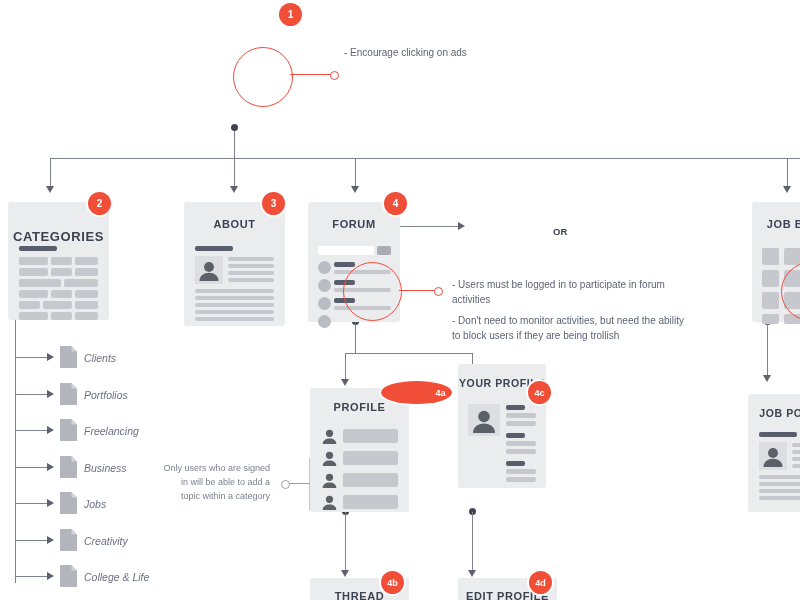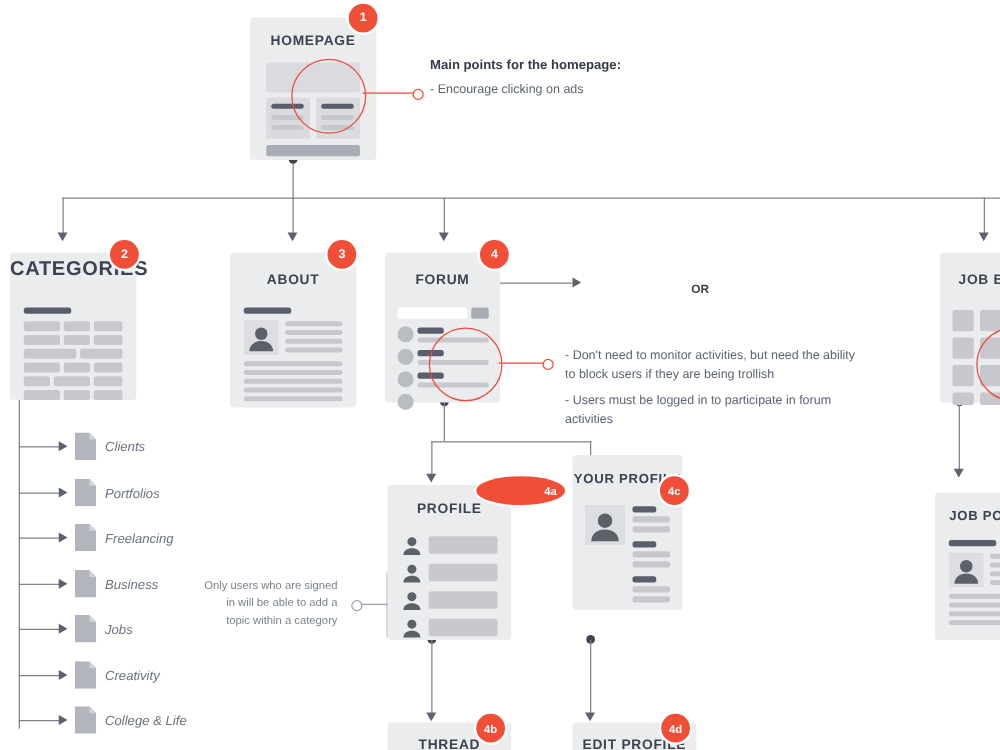--- a/index.html
+++ b/index.html
@@ -105,45 +105,31 @@
   <div class="arw" style="left:341px;top:570px;"></div>
 
   <div class="dot" style="left:469px;top:508px;"></div>
   <div class="ln v" style="left:472px;top:512px;height:60px;"></div>
   <div class="arw" style="left:468px;top:570px;"></div>
 
   <div class="dot" style="left:764px;top:318px;"></div>
   <div class="ln v" style="left:767px;top:322px;height:55px;"></div>
   <div class="arw" style="left:763px;top:375px;"></div>
 
-  <div class="card" style="left:200px;top:14px;width:101px;height:114px;">
-    <div class="card-title" style="top:13px;font-size:11px;">HOMEPAGE</div>
-    <div class="blk lt" style="left:13px;top:36px;width:75px;height:24px;"></div>
-    <div class="blk lt" style="left:13px;top:64px;width:35px;height:33px;"></div>
-    <div class="blk dk" style="left:17px;top:69px;width:26px;height:4px;"></div>
-    <div class="blk" style="left:17px;top:78px;width:26px;height:4px;"></div>
-    <div class="blk" style="left:17px;top:86px;width:26px;height:4px;"></div>
-    <div class="blk lt" style="left:53px;top:64px;width:35px;height:33px;"></div>
-    <div class="blk dk" style="left:57px;top:69px;width:26px;height:4px;"></div>
-    <div class="blk" style="left:57px;top:78px;width:26px;height:4px;"></div>
-    <div class="blk" style="left:57px;top:86px;width:26px;height:4px;"></div>
-    <div class="blk md" style="left:13px;top:102px;width:75px;height:9px;"></div>
-  </div>
   <div class="badge" style="left:279px;top:3px;">1</div>
   <div class="magnify" style="left:233px;top:47px;width:58px;height:58px;"></div>
   <div class="leader" style="left:290px;top:74px;width:42px;"></div>
   <div class="leader-end" style="left:330px;top:71px;"></div>
 
   <div class="ann" style="left:344px;top:46px;width:250px;">
-    <h4>Main points for the homepage:</h4>
     <p>- Encourage clicking on ads</p>
   </div>
 
   <div class="card" style="left:8px;top:202px;width:101px;height:118px;">
-    <div class="card-title" style="top:5px;font-size:16px;">CATEGORIES</div>
+    <div class="card-title" style="top:27px;font-size:13px;">CATEGORIES</div>
     <div class="blk dk" style="left:11px;top:44px;width:38px;height:5px;"></div>
     <div class="blk" style="left:11px;top:55px;width:29px;height:8px;"></div>
     <div class="blk" style="left:43px;top:55px;width:21px;height:8px;"></div>
     <div class="blk" style="left:67px;top:55px;width:23px;height:8px;"></div>
     <div class="blk" style="left:11px;top:66px;width:29px;height:8px;"></div>
     <div class="blk" style="left:43px;top:66px;width:21px;height:8px;"></div>
     <div class="blk" style="left:67px;top:66px;width:23px;height:8px;"></div>
     <div class="blk" style="left:11px;top:77px;width:42px;height:8px;"></div>
     <div class="blk" style="left:56px;top:77px;width:34px;height:8px;"></div>
     <div class="blk" style="left:11px;top:88px;width:29px;height:8px;"></div>
@@ -217,22 +203,22 @@
   </div>
   <div class="badge" style="left:384px;top:192px;">4</div>
   <div class="magnify" style="left:343px;top:262px;width:57px;height:57px;"></div>
   <div class="leader" style="left:399px;top:290px;width:36px;"></div>
   <div class="leader-end" style="left:434px;top:287px;"></div>
 
   <div class="orlabel" style="left:553px;top:226px;">OR</div>
 
 
   <div class="ann" style="left:452px;top:278px;width:242px;">
+    <p>- Users must be logged in to participate in forum activities</p>
     <p>- Don't need to monitor activities, but need the ability to block users if they are being trollish</p>
-    <p>- Users must be logged in to participate in forum activities</p>
   </div>
 
   <div class="card" style="left:752px;top:202px;width:101px;height:120px;">
     <div class="card-title" style="top:16px;font-size:11px;">JOB BOARD</div>
     <div class="blk" style="left:10px;top:46px;width:17px;height:17px;"></div>
     <div class="blk" style="left:32px;top:46px;width:58px;height:17px;"></div>
     <div class="blk" style="left:10px;top:68px;width:17px;height:17px;"></div>
     <div class="blk" style="left:32px;top:68px;width:58px;height:17px;"></div>
     <div class="blk" style="left:10px;top:90px;width:17px;height:17px;"></div>
     <div class="blk" style="left:32px;top:90px;width:58px;height:17px;"></div>

